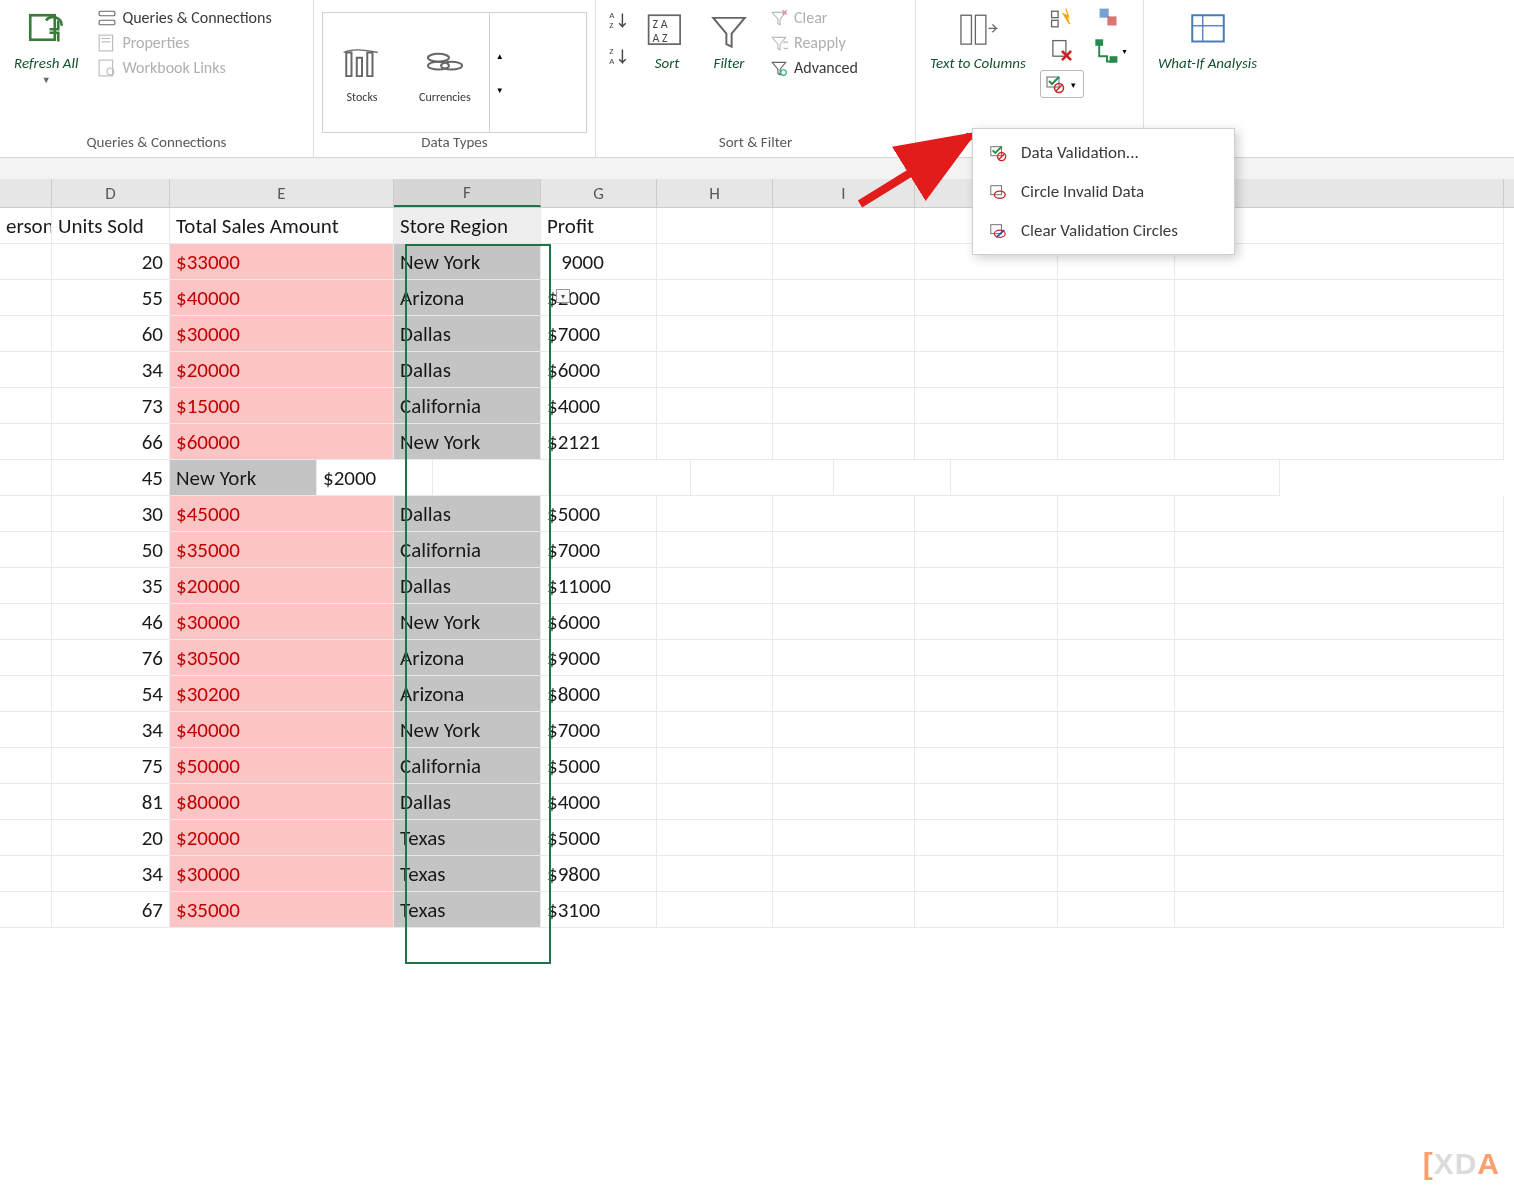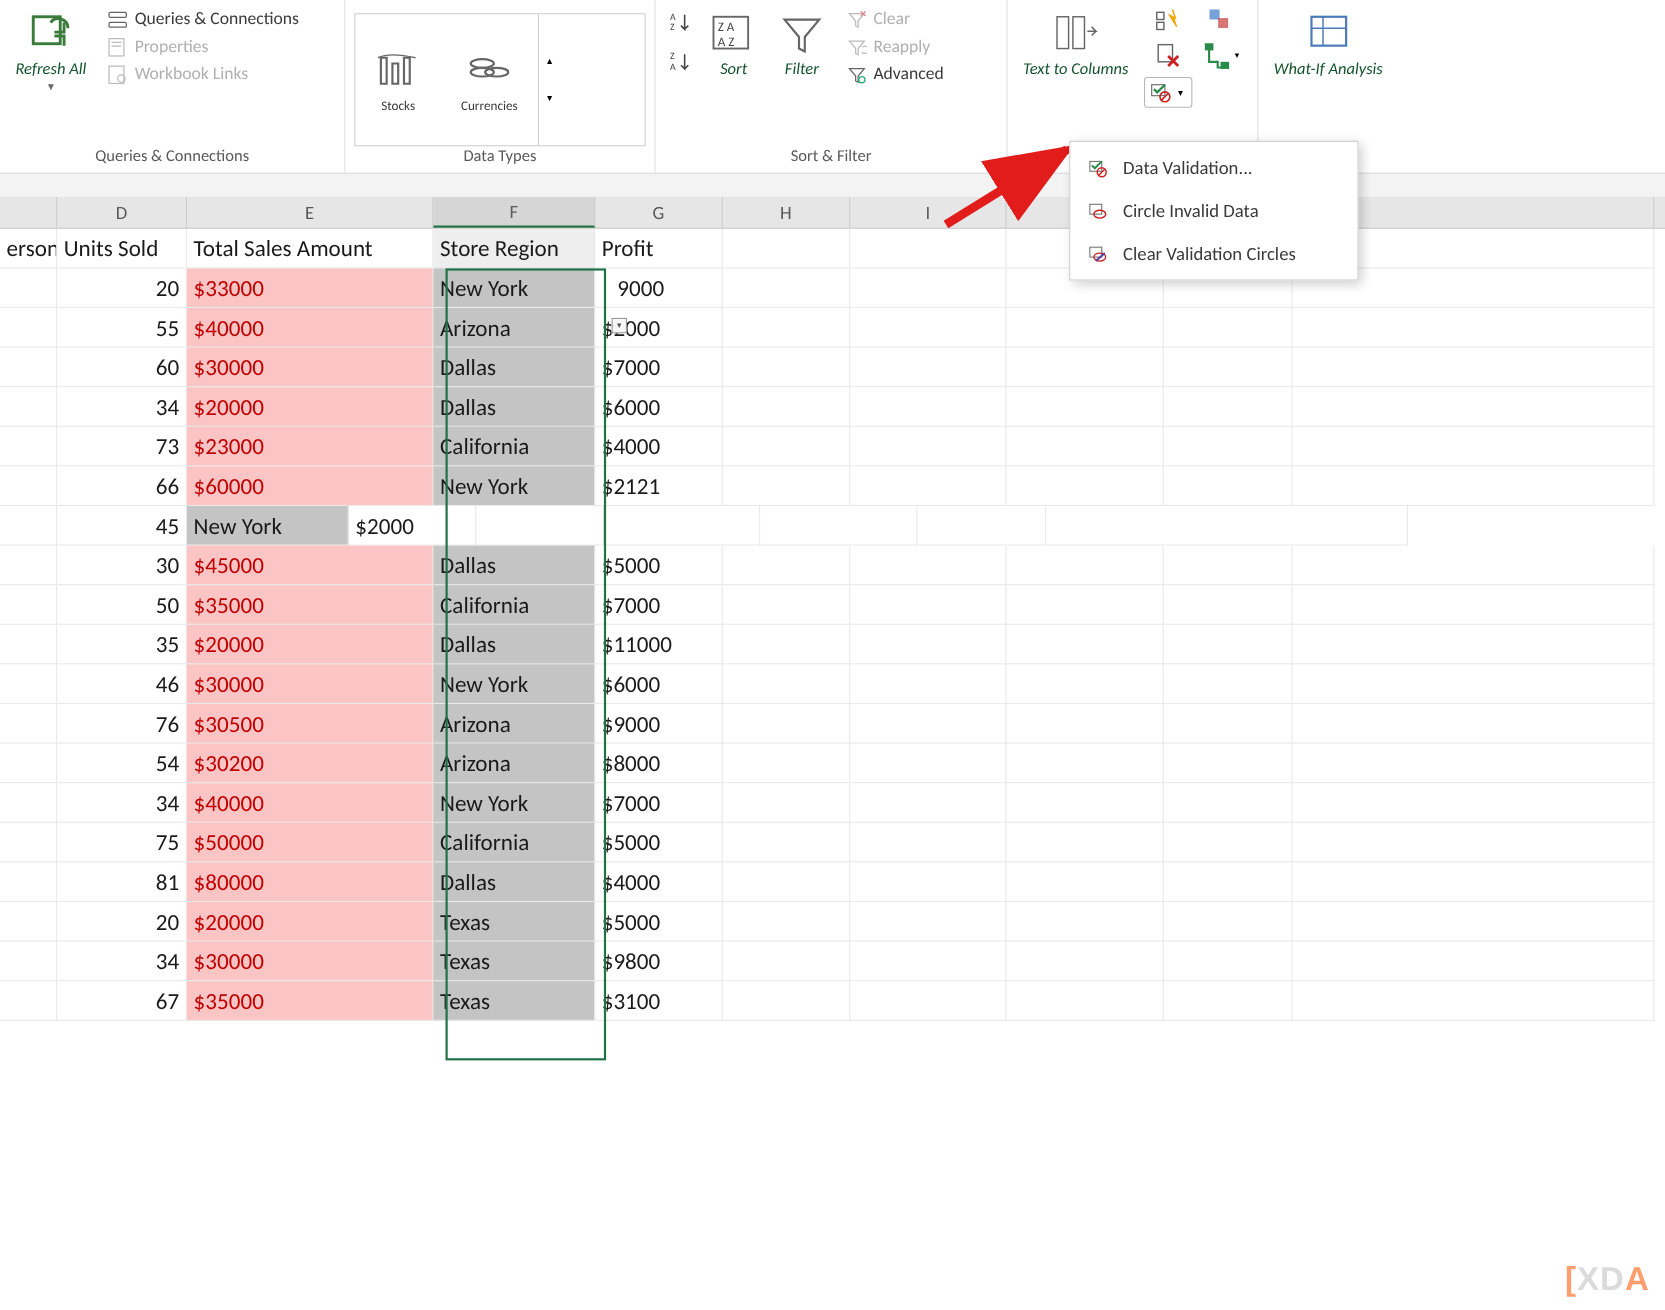--- a/index.html
+++ b/index.html
@@ -410,21 +410,21 @@
         <div class="cell w-g">$6000</div>
         <div class="cell w-h"></div>
         <div class="cell w-i"></div>
         <div class="cell w-j"></div>
         <div class="cell w-k"></div>
         <div class="cell w-l"></div>
       </div>
       <div class="row">
         <div class="cell w-c"></div>
         <div class="cell w-d right">73</div>
-        <div class="cell w-e hi1">$23000</div>
+        <div class="cell w-e hi1">$15000</div>
         <div class="cell w-f hi2">California</div>
         <div class="cell w-g">$4000</div>
         <div class="cell w-h"></div>
         <div class="cell w-i"></div>
         <div class="cell w-j"></div>
         <div class="cell w-k"></div>
         <div class="cell w-l"></div>
       </div>
       <div class="row">
         <div class="cell w-c"></div>

